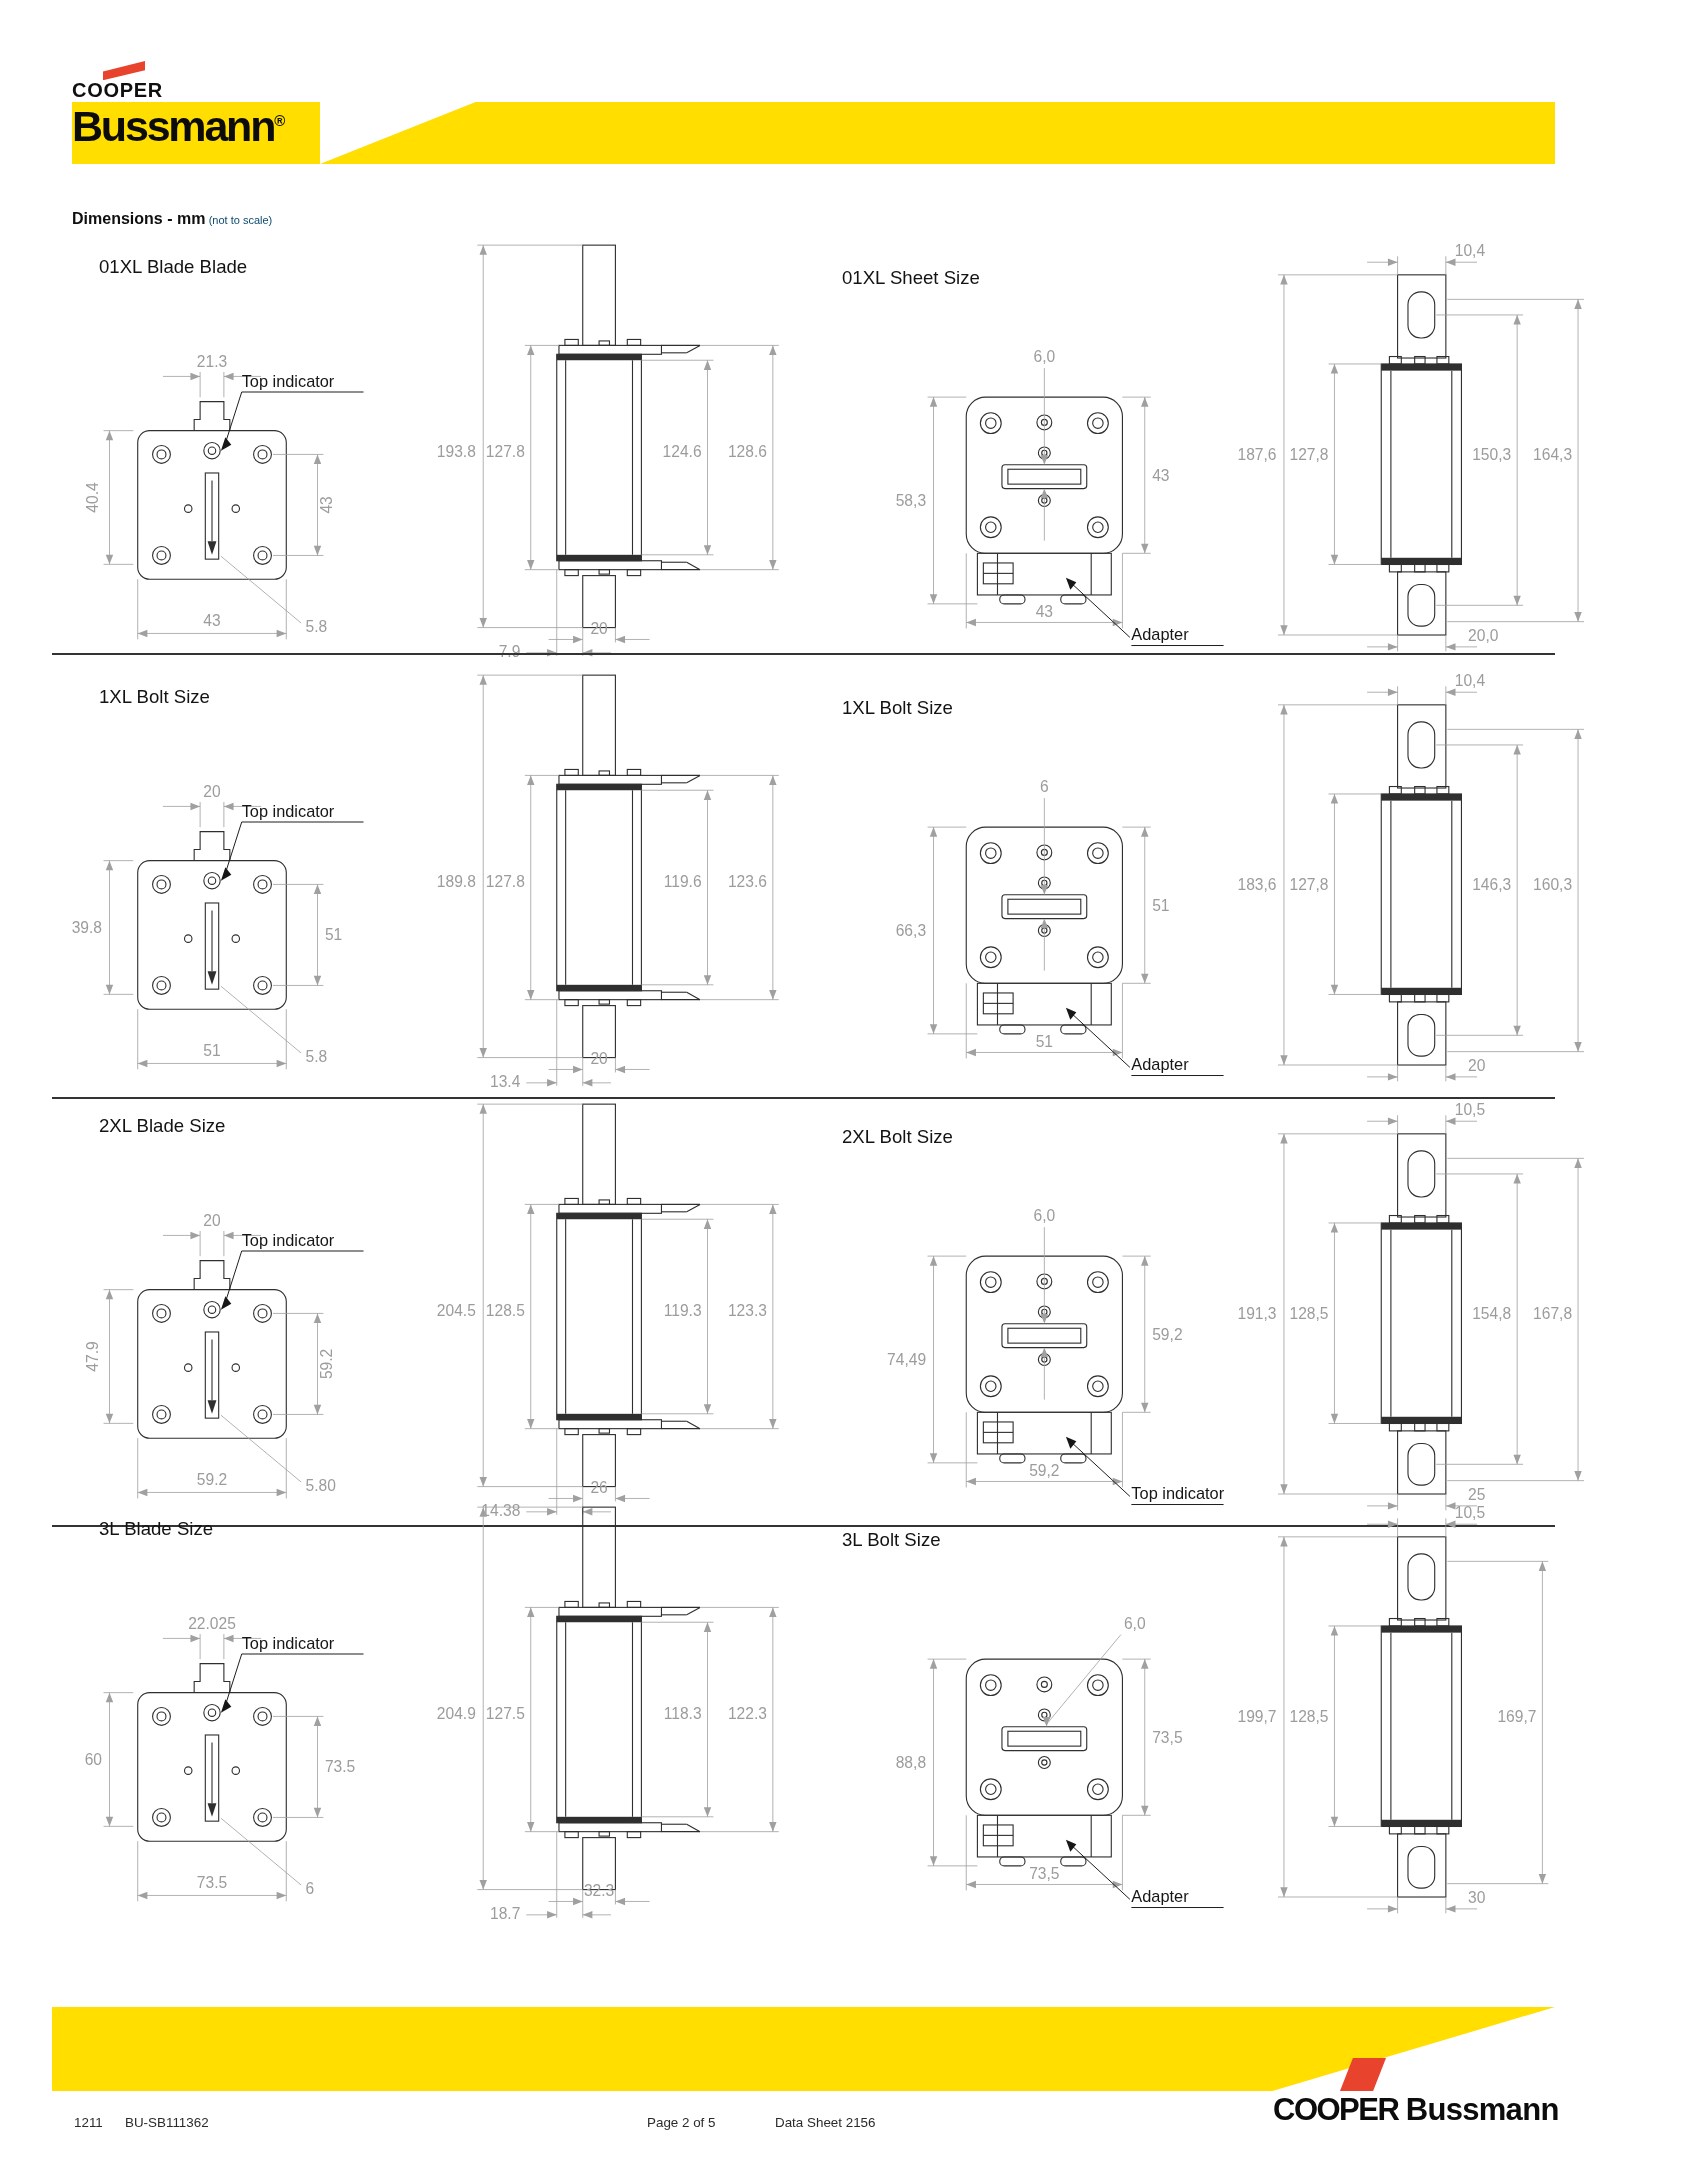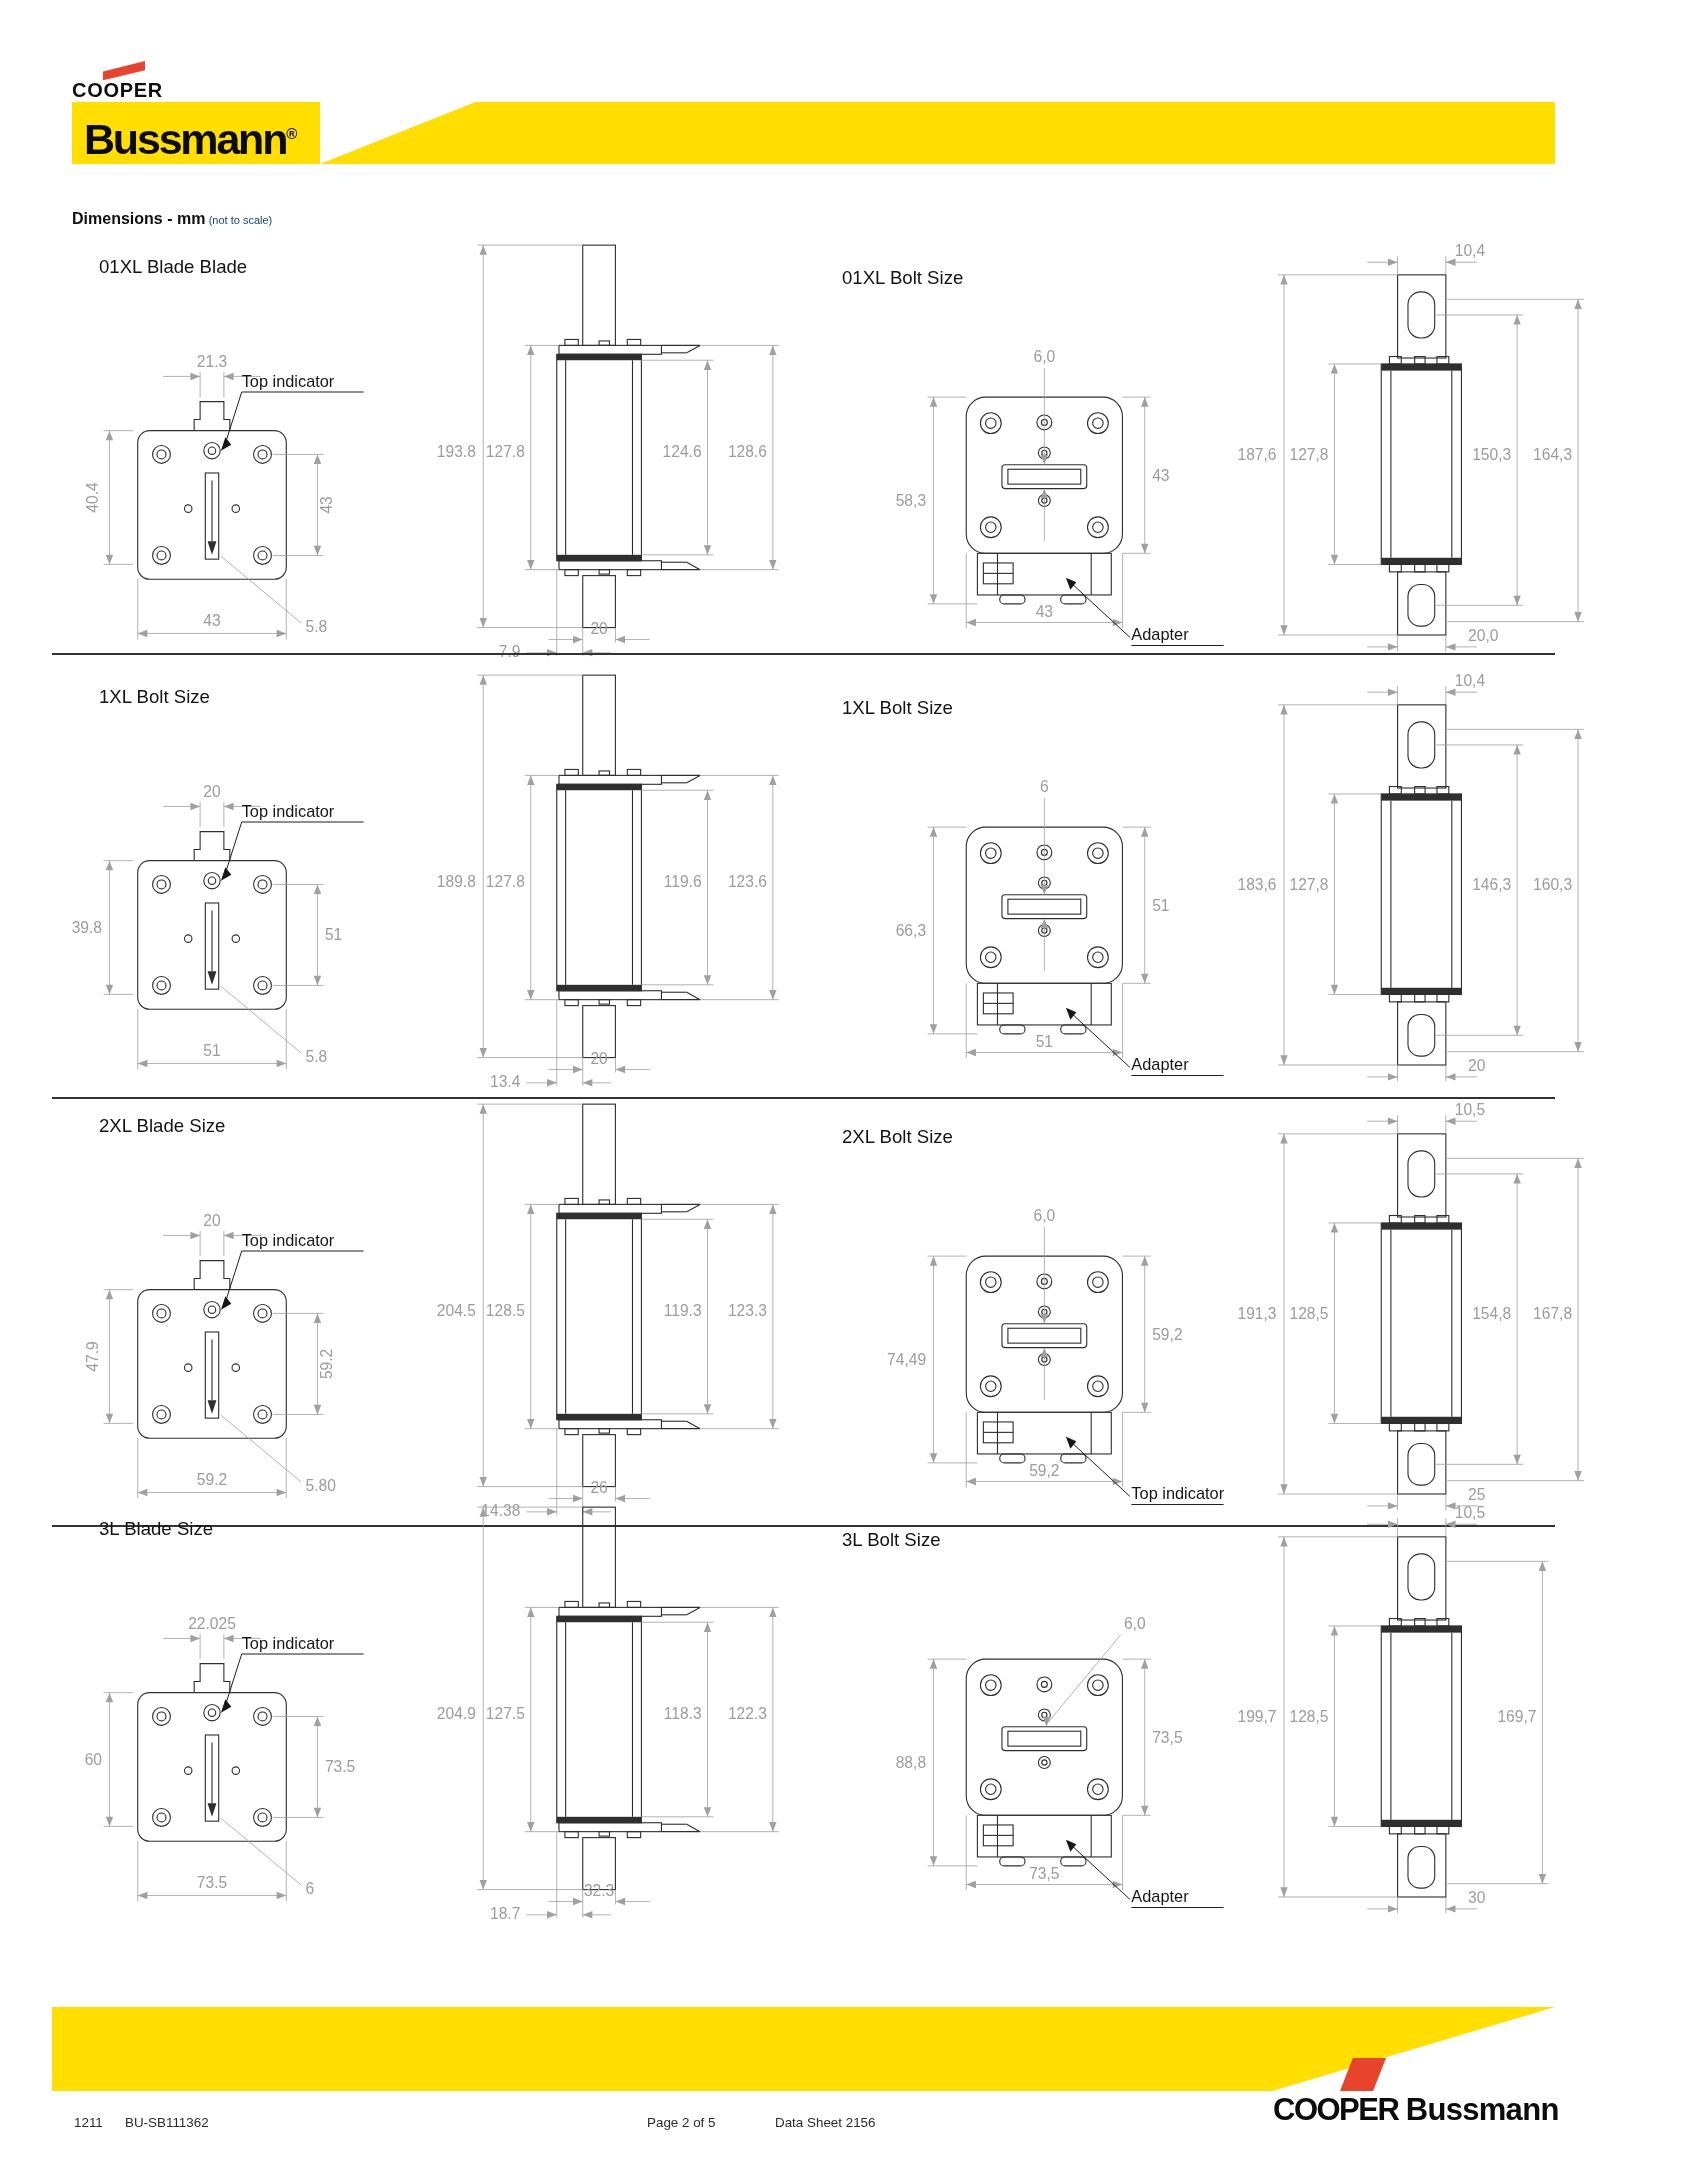--- a/index.html
+++ b/index.html
@@ -2,21 +2,21 @@
 <html style="font-size:12px"><head>
 <meta charset="utf-8">
 <style>
   html,body{margin:0;padding:0}
   body{width:1687px;height:2183px;background:#ffffff;position:relative;overflow:hidden;
        font-family:"Liberation Sans",sans-serif;color:#141414}
   .abs{position:absolute}
   
   .flag{background:#e8432d;clip-path:polygon(0 55%,100% 0,100% 48%,0 100%)}
   .brand-top{font-weight:bold;font-size:20px;color:#0f0f0f;letter-spacing:0.7px}
-  .bussmann-box{background:#ffde00;display:flex;align-items:flex-end;padding-left:12px;box-sizing:border-box}
+  .bussmann-box{background:#ffde00;display:flex;align-items:flex-start;box-sizing:border-box}
   .bussmann-text{font-weight:bold;font-size:43px;color:#0c0c0c;letter-spacing:-2.2px}
   .reg{font-size:15px;vertical-align:super;letter-spacing:0}
   .band{background:#ffde00;clip-path:polygon(12.6% 0,100% 0,100% 100%,0 100%)}
   .page-title{white-space:nowrap}
   .title-main{font-weight:bold;font-size:16px;color:#0f0f0f}
   .title-note{font-size:11px;color:#0c4a6e}
   
   .sec-title{font-size:18.6px;color:#131313;white-space:nowrap}
   .section-row{left:0;width:1687px}
   .sep{height:1.5px;background:#333}
@@ -46,21 +46,21 @@
 </div>
 <div class="abs band" style="left:320px;top:102px;width:1235px;height:62px"></div>
 
 <div class="abs page-title" style="left:72px;top:210px">
   <span class="title-main">Dimensions - mm</span>
   <span class="title-note">(not to scale)</span>
 </div>
 
 <div class="abs section-row" style="top:234px;height:427px">
   <div class="abs sec-title" style="left:99px;top:22px">01XL Blade Blade</div>
-  <div class="abs sec-title" style="left:842px;top:33px">01XL Bolt Size</div>
+  <div class="abs sec-title" style="left:842px;top:33px">01XL Sheet Size</div>
   <svg class="abs view" style="left:56px;top:74px" width="312" height="353" viewBox="0 0 420 475">
       <g>
         <rect x="110" y="165" width="200" height="200" rx="16" class="part"></rect>
         <path d="M186 165 L186 150 L194 150 L194 126 L226 126 L226 150 L234 150 L234 165" class="part"></path>
         <circle cx="142" cy="197" r="12" class="part"></circle>
         <circle cx="142" cy="197" r="6" class="part"></circle>
         <circle cx="278" cy="197" r="12" class="part"></circle>
         <circle cx="278" cy="197" r="6" class="part"></circle>
         <circle cx="142" cy="333" r="12" class="part"></circle>
         <circle cx="142" cy="333" r="6" class="part"></circle>

